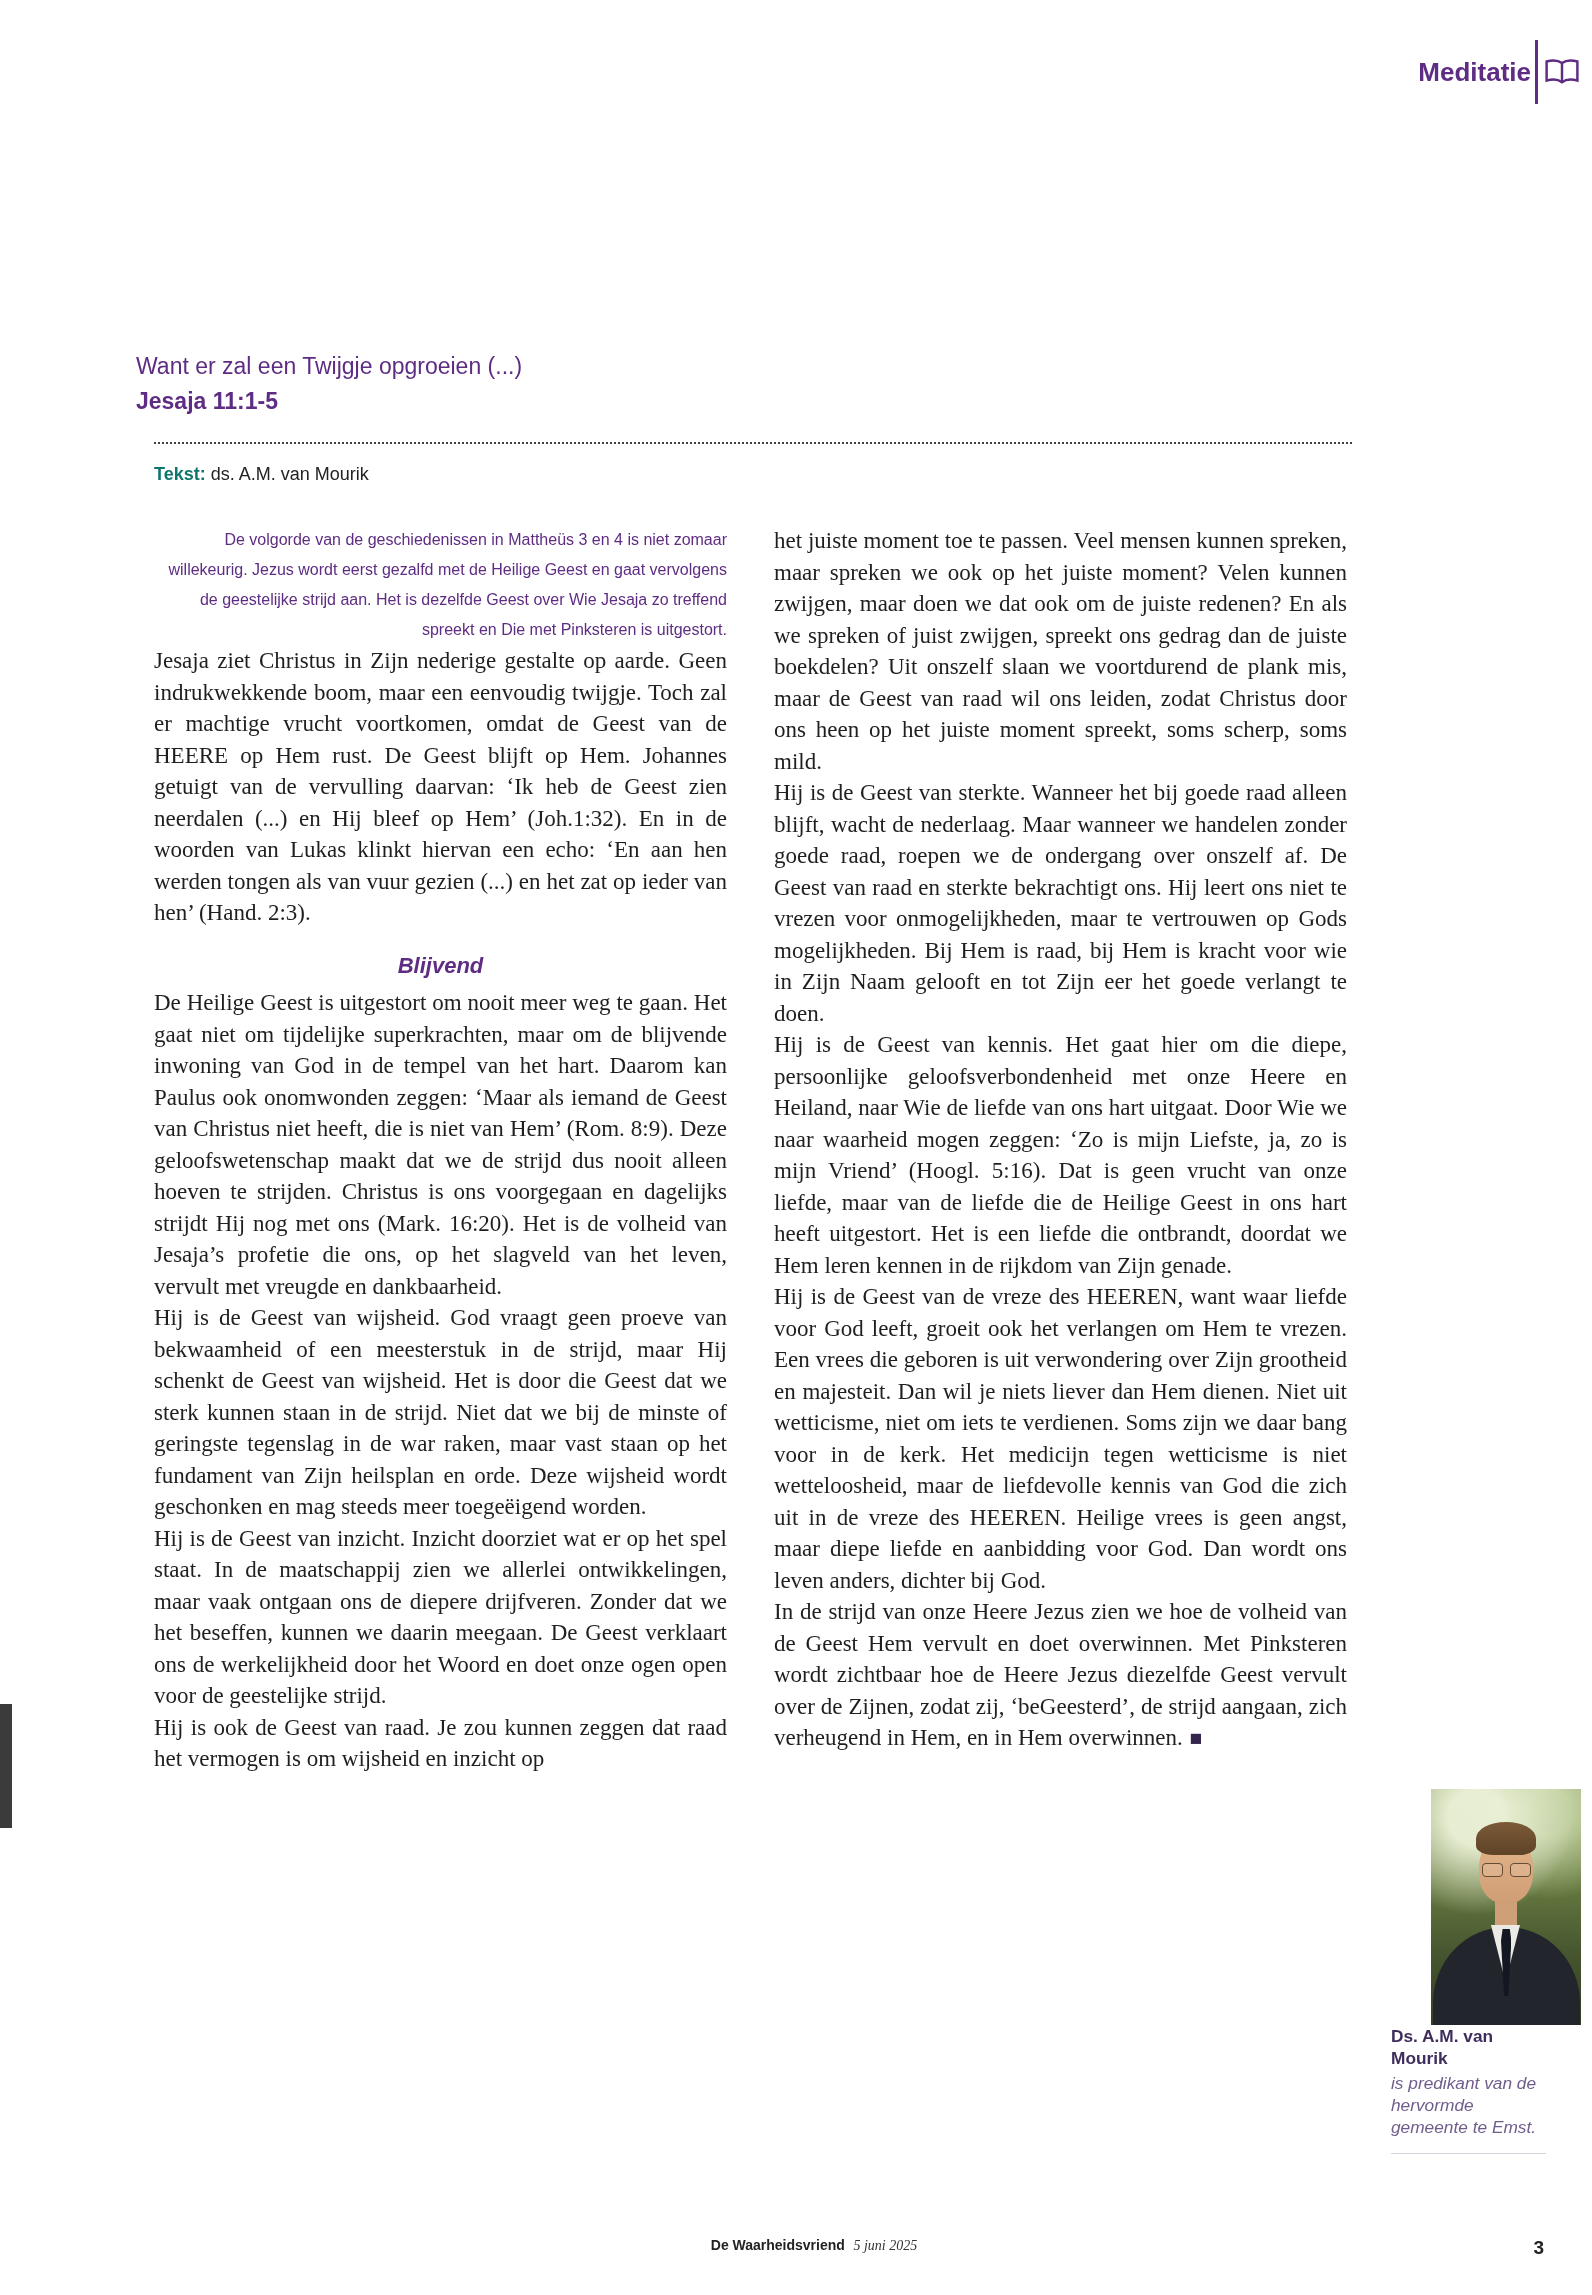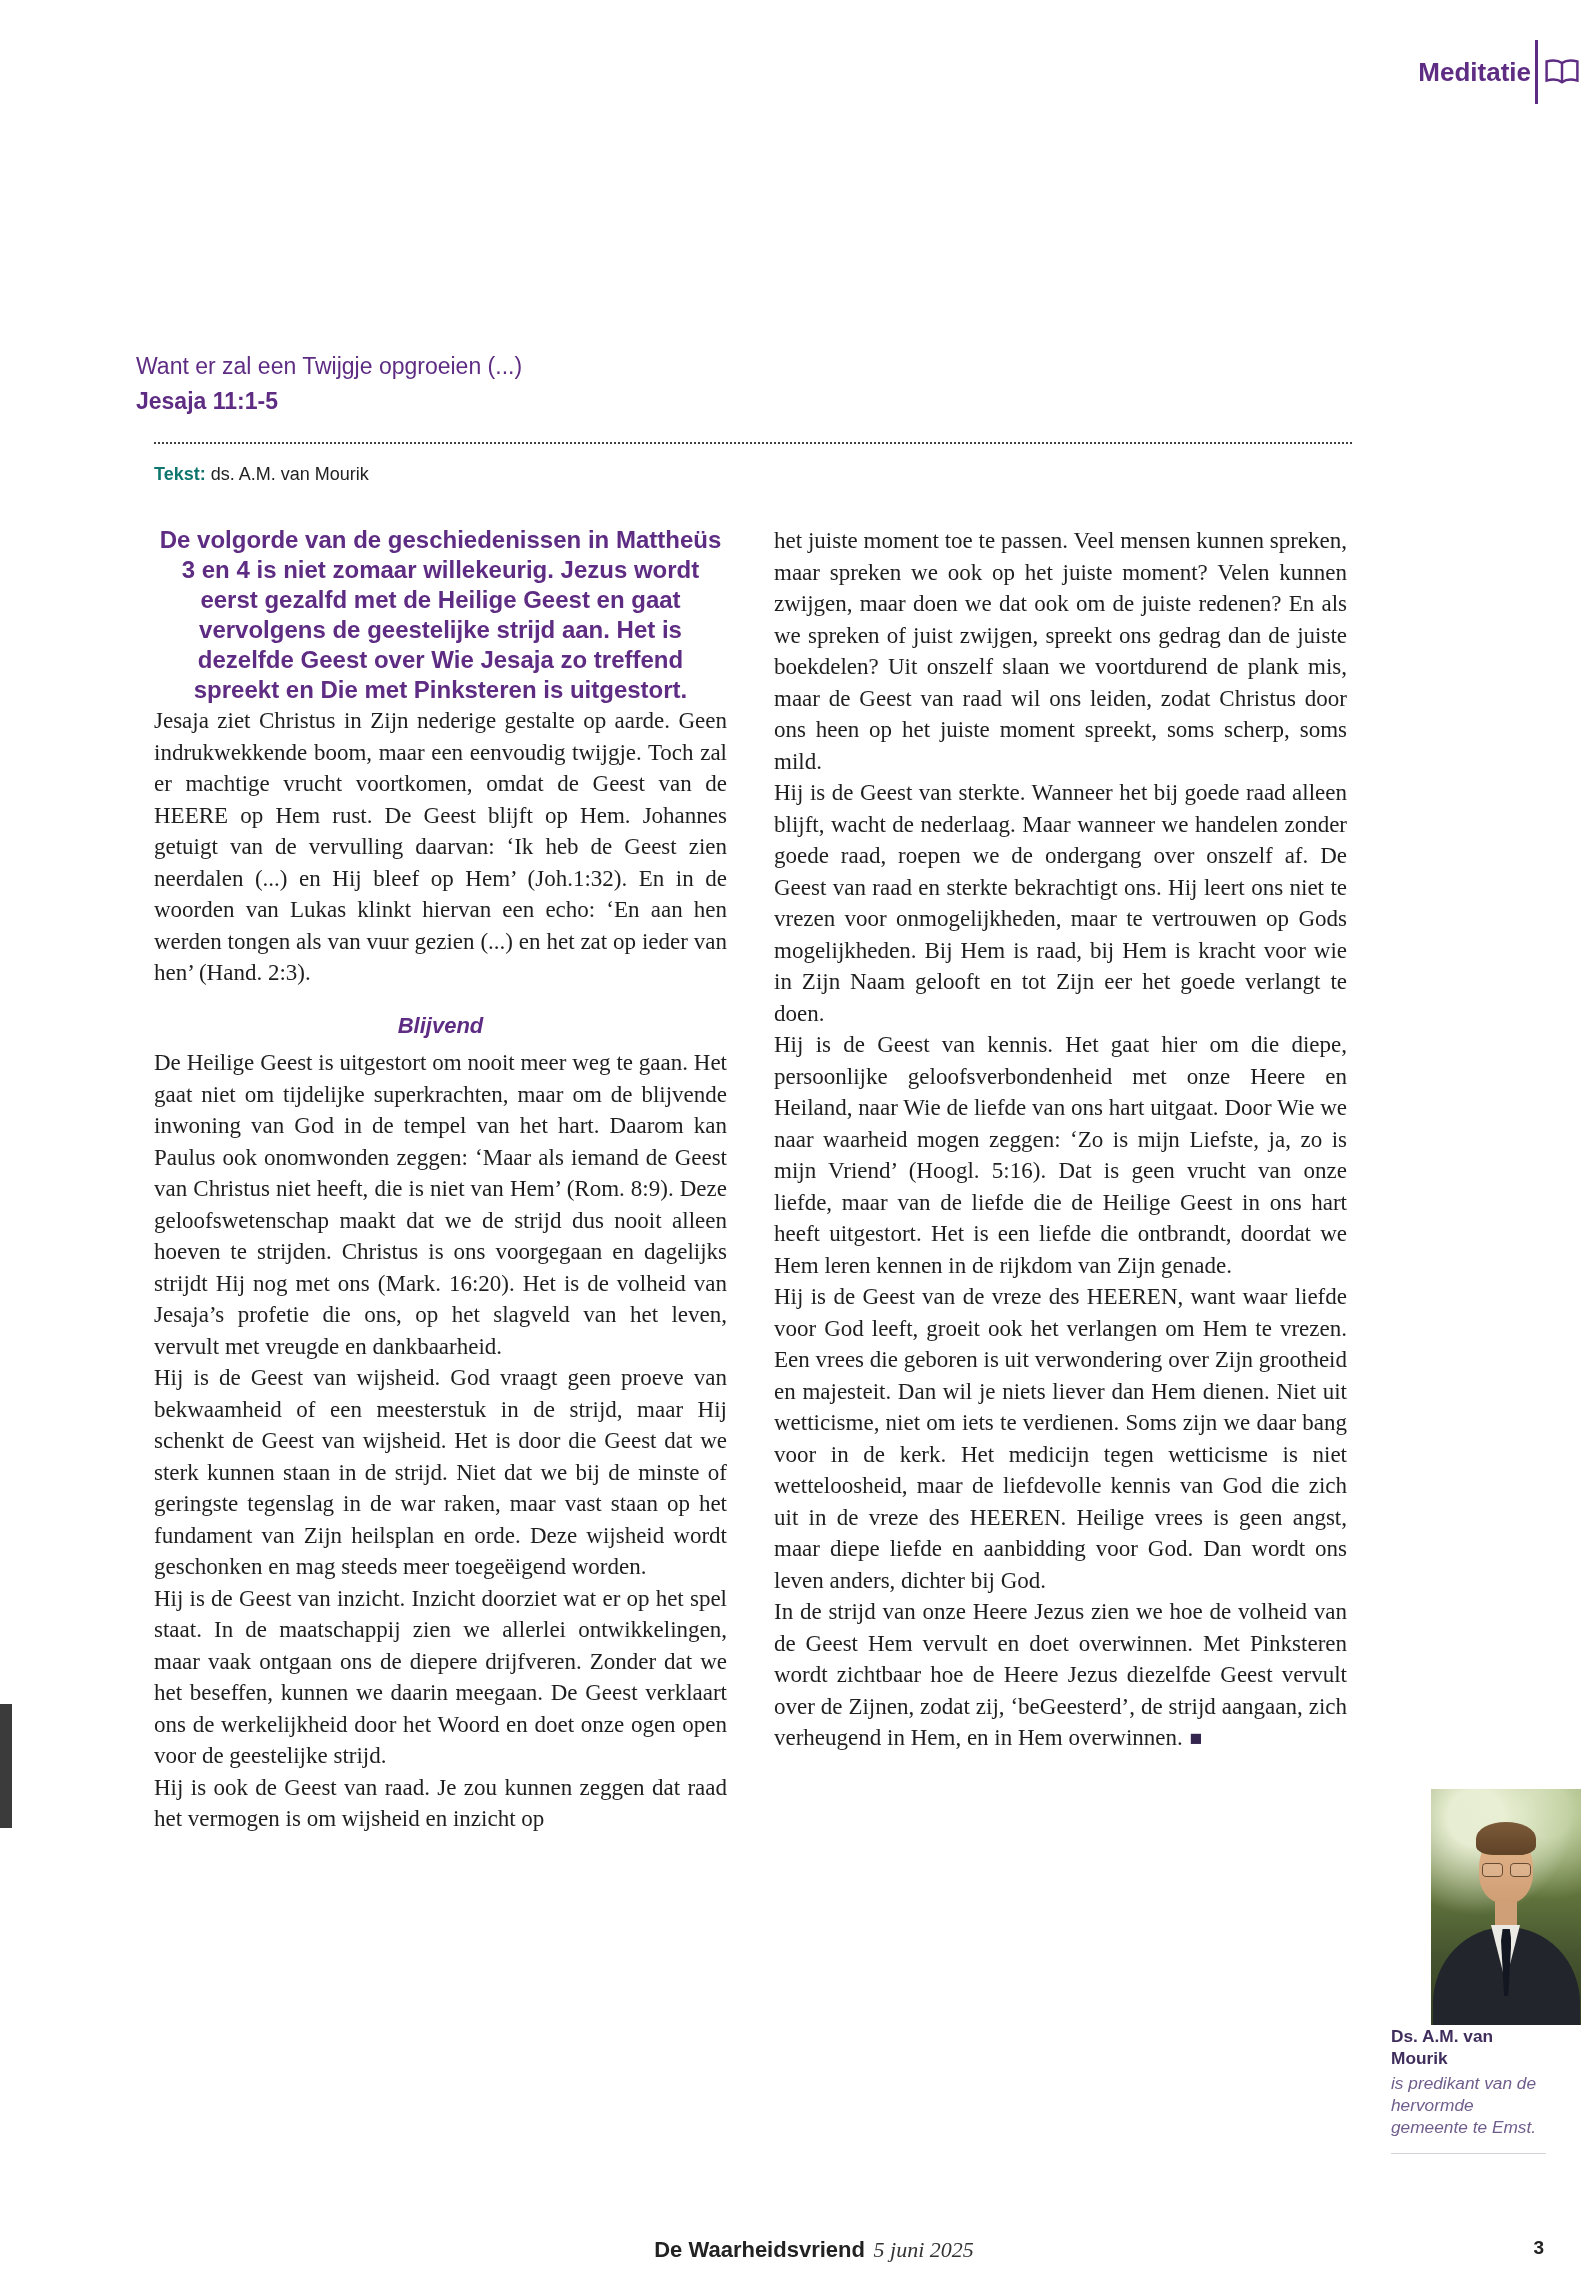--- a/index.html
+++ b/index.html
@@ -23,22 +23,22 @@
   .dotted-rule { position:absolute; left:154px; top:442px; width:1198px; height:0; border-top:2.6px dotted #3f3f3f; }
   .byline { position:absolute; left:154px; top:464px; font-size:18px; color:#222; }
   .byline .label { font-weight:700; color:#0f766e; }
 
   
   .col { position:absolute; top:525px; width:573px; font-family:"Liberation Serif","DejaVu Serif",serif;
          font-size:23px; line-height:31.5px; color:var(--body_text); text-align:justify; hyphens:auto; }
   .col-left { left:154px; }
   .col-right { left:774px; }
   .col p { margin:0; }
-  .intro { font-family:"Liberation Sans",sans-serif; font-weight:700; color:var(--accent);
-           font-size:24px; line-height:30px; margin:0 0 33px 0; text-align:center; }
+  .intro { font-family:"Liberation Sans",sans-serif; font-weight:400; color:var(--accent);
+           font-size:16px; line-height:30px; margin:0 0 33px 0; text-align:right; }
   .col h2 { font-family:"Liberation Sans",sans-serif; font-style:italic; font-weight:700; color:var(--accent);
             font-size:22px; line-height:26px; margin:24px 0 8.6px 0; text-align:center; }
   .end-mark { color:#33254d; margin-left:7px; font-size:21px; }
 
   
   .photo { position:absolute; left:1391px; top:1775px; width:150px; height:236px; overflow:hidden; background:#46552f; }
   .ph-bg { position:absolute; inset:0;
     background:
       radial-gradient(circle at 30% 12%, rgba(236,242,216,0.95) 0 12%, rgba(236,242,216,0) 42%),
       radial-gradient(circle at 78% 10%, rgba(212,226,182,0.75) 0 10%, rgba(212,226,182,0) 36%),
@@ -58,21 +58,21 @@
   .ph-glasses .lens { width:21px; height:14px; border:1.7px solid rgba(70,50,30,0.8); border-radius:4.3px;
                       background:rgba(255,255,255,0.12); }
 
   
   .caption { position:absolute; left:1391px; top:2025px; width:155px; font-size:17.3px; line-height:22.4px;
              padding-bottom:14px; border-bottom:1.7px solid #d6d1db; }
   .cap-name { font-weight:700; color:#3f2d5c; }
   .cap-bio { font-style:italic; color:#6f5d8c; margin-top:1.7px; }
 
   
-  .footer { position:absolute; left:0; top:2237px; width:100%; text-align:center; font-size:22px; color:#222;padding-left:36px; }
+  .footer { position:absolute; left:0; top:2237px; width:100%; text-align:center; font-size:14px; color:#222;padding-left:36px; }
   .footer .mag { font-weight:700; }
   .footer .date { font-style:italic; font-family:"Liberation Serif",serif; margin-left:8.6px; color:#333; }
   .page-number { position:absolute; right:48px; top:2237px; font-size:19px; font-weight:700; color:#222; }
 
   
   .edge-tab { position:absolute; left:0; top:1704px; width:12px; height:124px; background:#3b3b3b; }
 </style>
 </head>
 <body>
 

